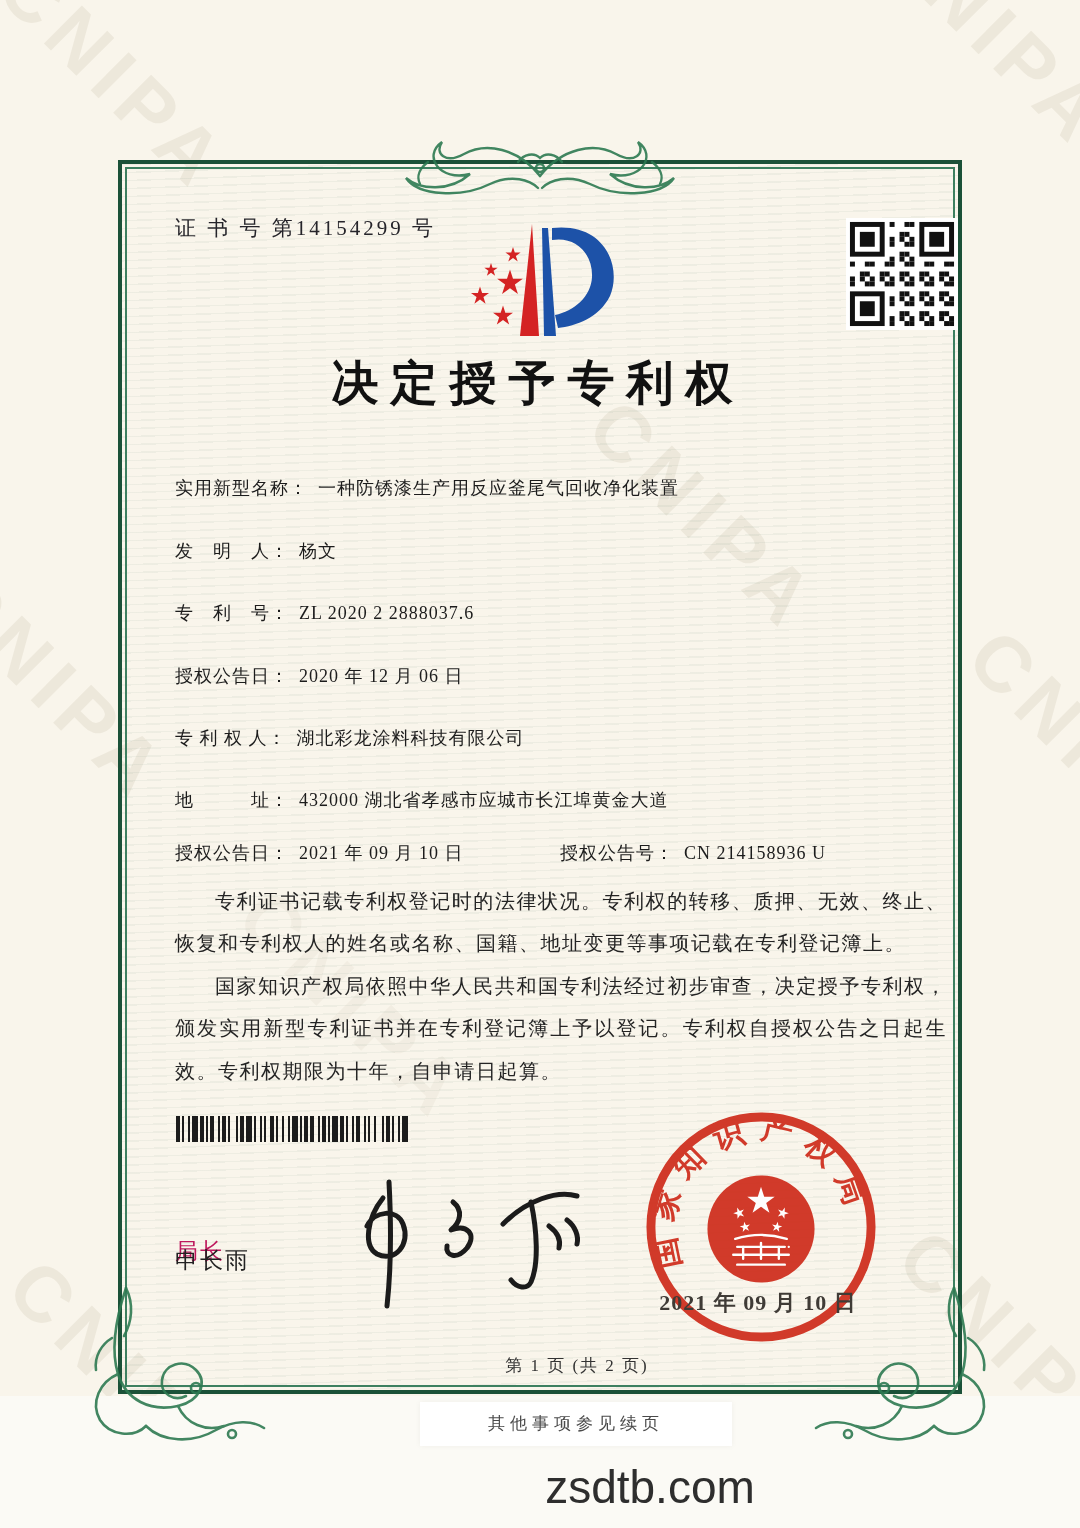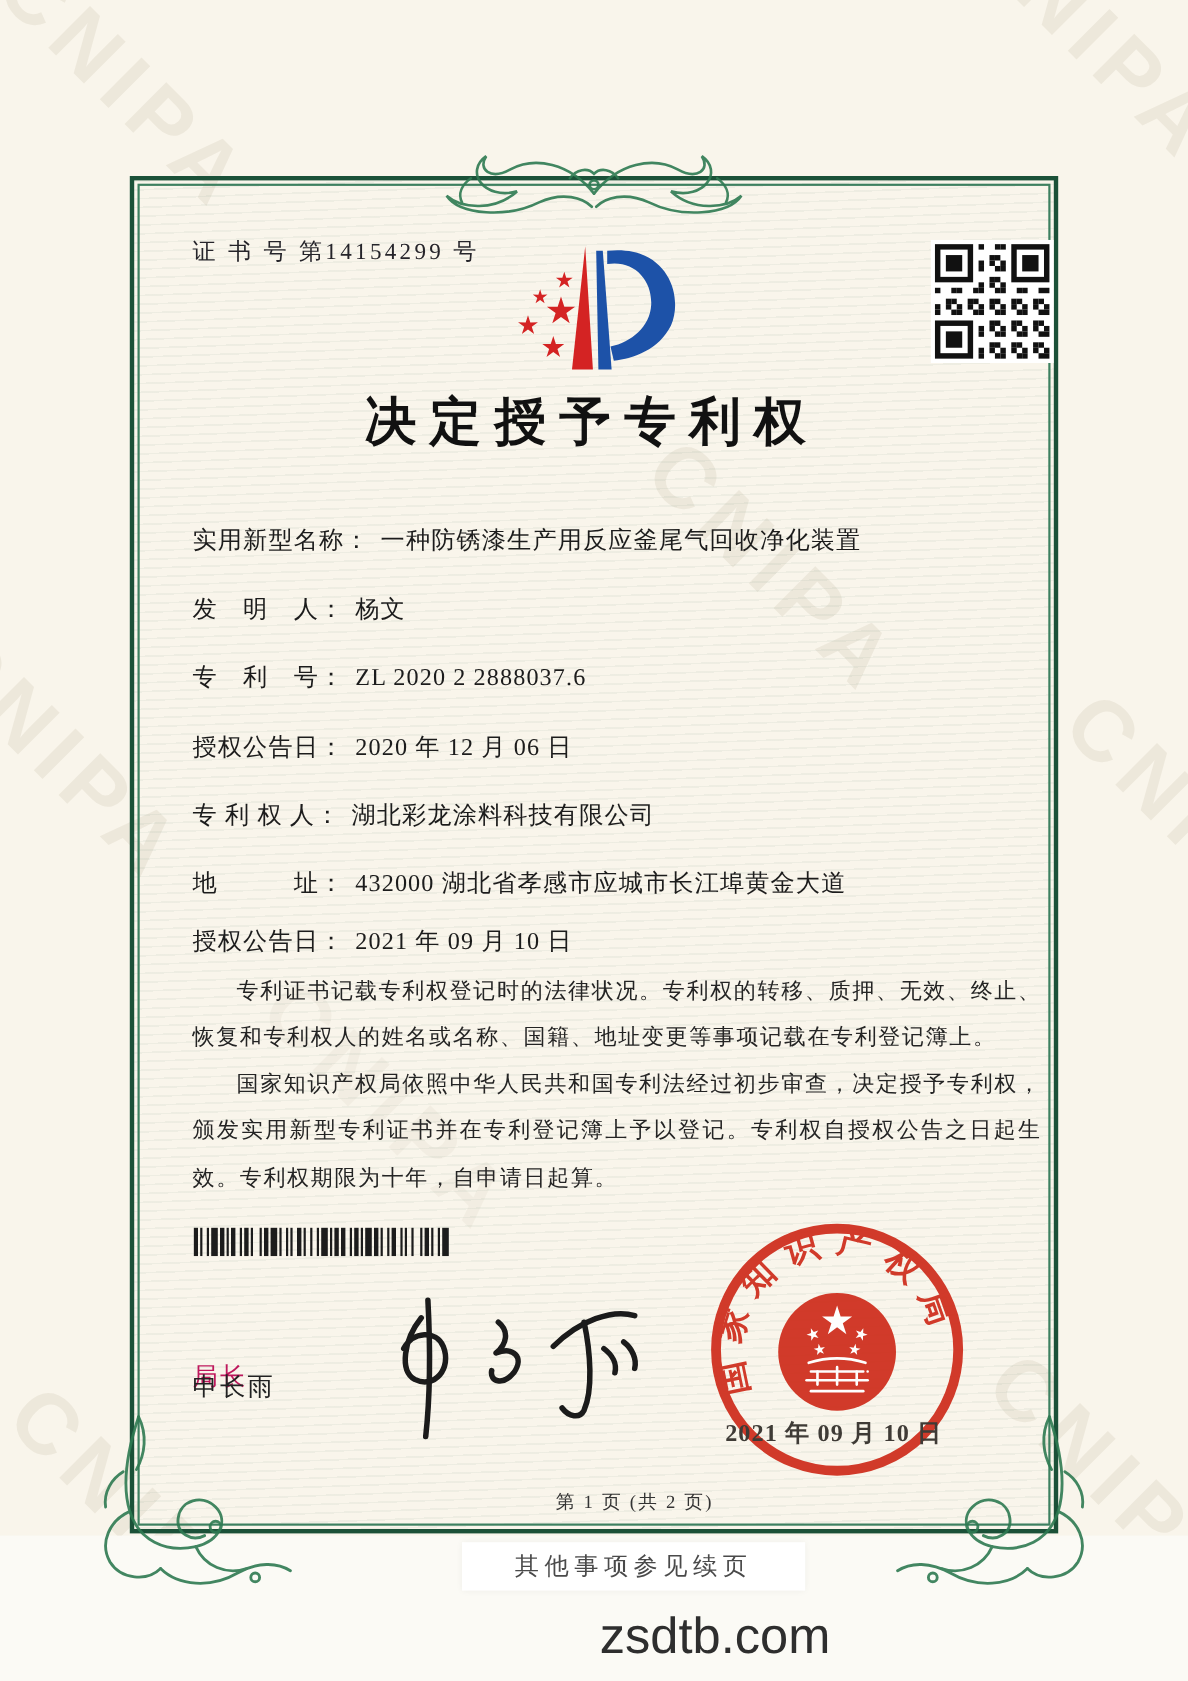--- a/index.html
+++ b/index.html
@@ -15,21 +15,21 @@
          background:repeating-linear-gradient(178deg, rgba(106,140,120,.08) 0 1.5px, rgba(255,255,255,0) 1.5px 8px);}
   .frame-inner{position:absolute;left:3px;top:3px;right:3px;bottom:3px;border:2px solid #3d8060;}
   .ornament{position:absolute;pointer-events:none;}
   
   .cert-no{position:absolute;left:175px;top:214px;font-size:21px;letter-spacing:3px;color:#25242a;}
   .logo{position:absolute;left:468px;top:220px;}
   .qr{position:absolute;left:846px;top:218px;}
   .title{position:absolute;left:118px;top:352px;width:840px;text-align:center;
          font-size:47px;font-weight:700;letter-spacing:12px;color:#111;}
   
-  .frow{position:absolute;left:175px;width:780px;font-size:22px;letter-spacing:1px;white-space:nowrap;}
+  .frow{position:absolute;left:175px;width:780px;font-size:18px;letter-spacing:1px;white-space:nowrap;}
   .flabel{margin-right:10px;}
   .grant-no-pair{position:absolute;left:385px;top:0;}
   
   .body-text{position:absolute;left:175px;top:880px;width:772px;}
   .body-text p{margin:0;font-size:20px;line-height:2.12;letter-spacing:1.5px;
                text-indent:2em;text-align:justify;color:#242424;}
   .barcode{position:absolute;left:176px;top:1116px;}
   
   .signer-title{position:absolute;left:175px;top:1200px;font-size:23px;letter-spacing:2px;
                 font-family:"Liberation Sans",sans-serif;color:#be185d;margin-top:36px;}
@@ -37,21 +37,21 @@
                font-family:Liberation Sans, sans-serif;color:#222;}
   .sign-svg{position:absolute;left:305px;top:1160px;}
   
   .seal{position:absolute;left:642px;top:1108px;opacity:.94;}
   .seal-date{position:absolute;left:648px;top:1288px;width:220px;text-align:center;
              font-size:22px;font-weight:700;color:#3f3b36;letter-spacing:1px;white-space:nowrap;}
   .page-info{position:absolute;left:118px;top:1354px;width:840px;text-align:center;
              font-size:17px;letter-spacing:2px;color:#333;margin-left:39px;}
   .note-box{position:absolute;left:420px;top:1402px;width:312px;height:44px;background:#ffffff;
             box-shadow:0 0 6px rgba(0,0,0,.05);text-align:center;line-height:44px;
-            font-size:22px;letter-spacing:5px;color:#4a4a4a;}
+            font-size:17px;letter-spacing:5px;color:#4a4a4a;}
   .site-mark{position:absolute;left:225px;top:1460px;width:850px;text-align:center;
              font-family:"Liberation Sans",sans-serif;font-size:46px;color:#2e2e2e;}
   svg{display:block;}
 </style>
 </head>
 <body>
 
 <div class="page">
 
   <svg width="0" height="0" style="position:absolute">
@@ -264,20 +264,23 @@
     <span class="flabel">授权公告日：</span><span>2020 年 12 月 06 日</span>
   </div>
   <div class="frow" style="top:726px">
     <span class="flabel">专 利 权 人：</span><span>湖北彩龙涂料科技有限公司</span>
   </div>
   <div class="frow" style="top:788px">
     <span class="flabel">地　　　址：</span><span>432000 湖北省孝感市应城市长江埠黄金大道</span>
   </div>
   <div class="frow" style="top:841px">
     <span class="flabel">授权公告日：</span><span>2021 年 09 月 10 日</span>
+    <span class="grant-no-pair">
+      <span class="flabel">授权公告号：</span><span>CN 214158936 U</span>
+    </span>
   </div>
 
   <div class="body-text">
     <p>专利证书记载专利权登记时的法律状况。专利权的转移、质押、无效、终止、恢复和专利权人的姓名或名称、国籍、地址变更等事项记载在专利登记簿上。</p>
     <p>国家知识产权局依照中华人民共和国专利法经过初步审查，决定授予专利权，颁发实用新型专利证书并在专利登记簿上予以登记。专利权自授权公告之日起生效。专利权期限为十年，自申请日起算。</p>
   </div>
 
   <svg class="barcode" width="268" height="26" viewBox="0 0 268 26">
     <g id="bars">
         <rect x="0" y="0" width="4" height="26" fill="#1c1c1c"></rect>

